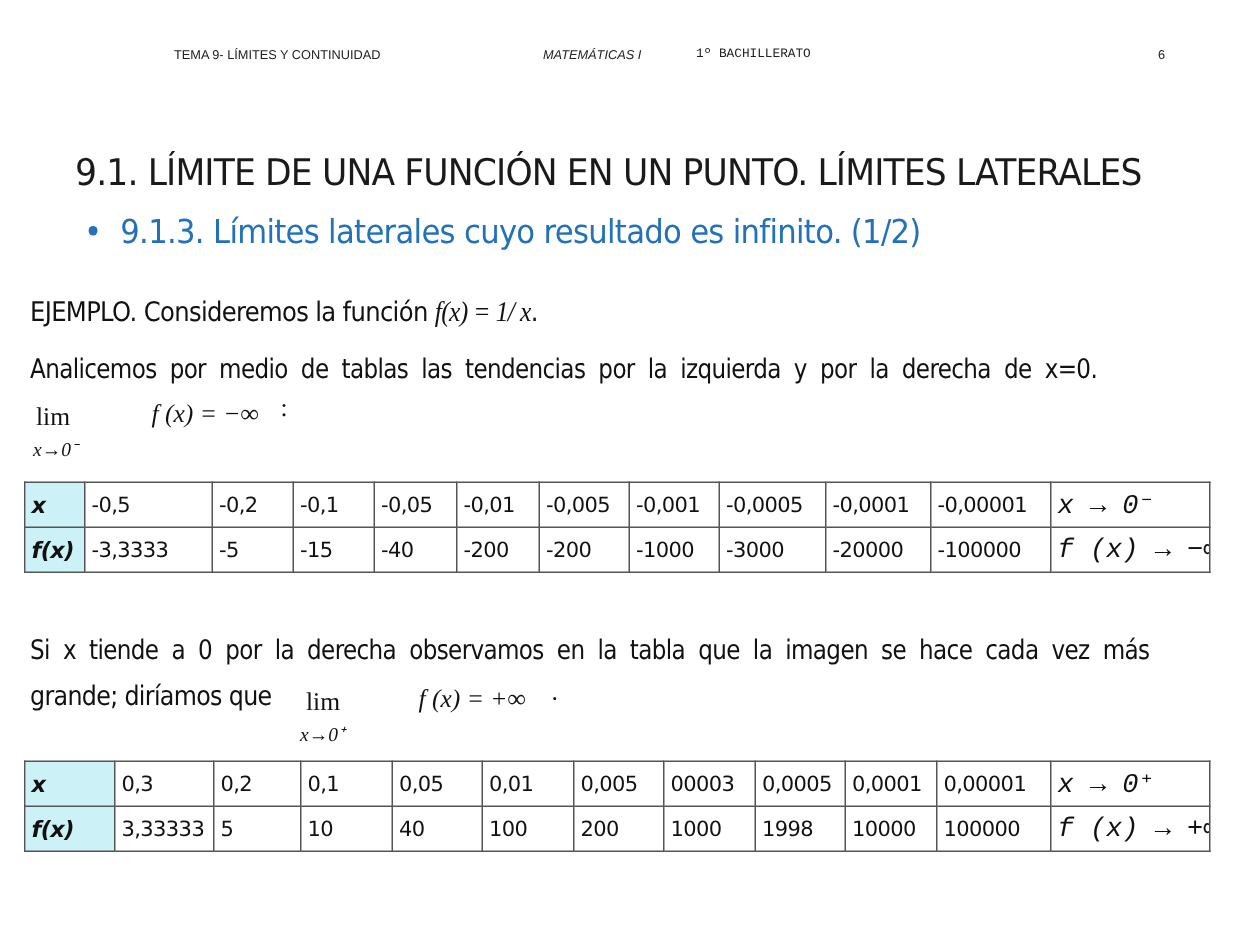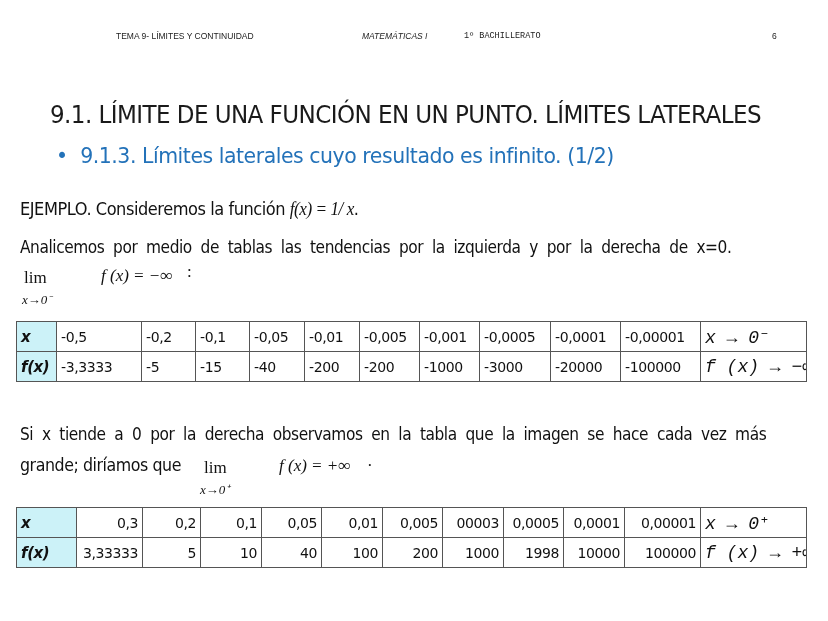--- a/index.html
+++ b/index.html
@@ -11,21 +11,21 @@
   .para { position: absolute; left: 20px; font-size: 18px; color: #111; font-family: "DejaVu Sans", sans-serif; letter-spacing: -0.5px; white-space: nowrap; transform-origin: left; }
   .math { font-family: "Liberation Serif", serif; font-style: italic; font-size: 19px; }
   .lim { position: absolute; font-family: "Liberation Serif", serif; }
   .lim .lw { position: absolute; font-size: 17px; }
   .lim .sub { position: absolute; font-size: 13px; font-style: italic; white-space: nowrap; }
   .lim .expr { position: absolute; font-size: 17px; white-space: nowrap; margin-left: 41px; }
   table.t { position: absolute; border-collapse: collapse; font-family: "DejaVu Sans", sans-serif; font-size: 14px; color: #111; table-layout: fixed; }
   table.t td { border: 1px solid #555; padding: 0 4px; height: 29px; white-space: nowrap; overflow: hidden; letter-spacing: -0.4px; }
   table.t td.lab { background: #ccf2f8; font-weight: bold; font-style: italic; font-size: 15px; }
   table.t td.mt { font-family: Liberation Mono, monospace; font-size: 18px; letter-spacing: 0; }
-  table.t2 td.num { text-align: right; }
+  table.t2 td.num { text-align: left; }
 </style>
 </head>
 <body>
 
 <div class="hdr" style="left:84px;">TEMA 9- LÍMITES Y CONTINUIDAD</div>
 <div class="hdr" style="left:330px;font-style:italic;">MATEMÁTICAS I</div>
 <div class="hdr" style="left:432px;font-family:Liberation Mono, monospace;">1º BACHILLERATO</div>
 <div class="hdr" style="left:740px;">6</div>
 
 <div class="title">9.1. LÍMITE DE UNA FUNCIÓN EN UN PUNTO. LÍMITES LATERALES</div>

